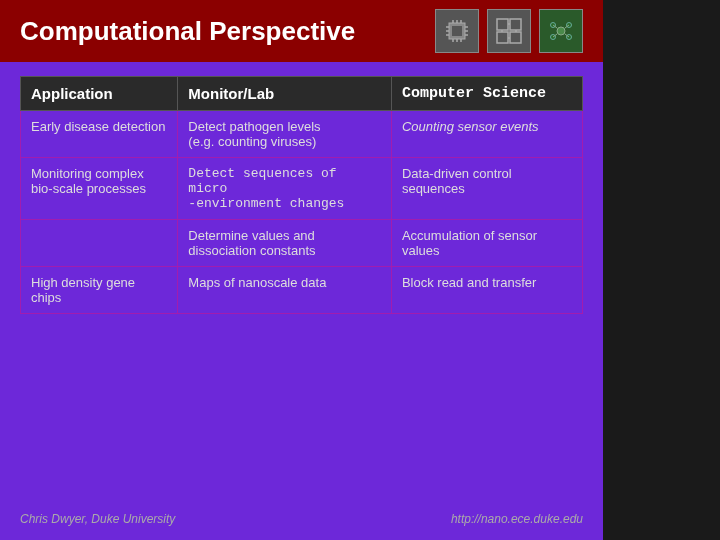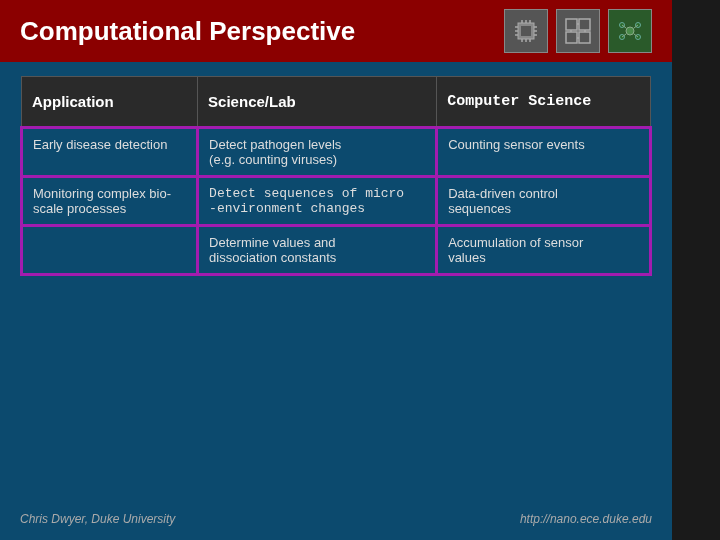--- a/index.html
+++ b/index.html
@@ -6,23 +6,23 @@
 
     body {
       width: 720px;
       height: 540px;
       background: #1a1a1a;
       font-family: Arial, sans-serif;
       overflow: hidden;
     }
 
     .slide {
-      width: 672px;
+      width: 603px;
       height: 540px;
-      background: #0c4a6e;
+      background: #6d28d9;
       position: relative;
     }
 
     .header {
       background: #8b0000;
       padding: 10px 20px;
       display: flex;
       align-items: center;
       justify-content: space-between;
       height: 62px;
@@ -63,32 +63,32 @@
     table {
       width: 100%;
       border-collapse: collapse;
       color: white;
     }
 
     thead th {
       font-size: 15px;
       font-weight: bold;
       color: white;
-      padding: 16px 10px;
+      padding: 8px 10px;
       text-align: left;
       border: 1px solid #555;
       background: #2a2a2a;
     }
 
     tbody td {
       font-size: 13px;
       color: #ddd;
       padding: 8px 10px;
       vertical-align: top;
-      border: 3px solid #a21caf;
+      border: 1px solid #a21caf;
     }
 
     .col-app { width: 28%; }
     .col-bio { width: 38%; }
     .col-cs  { width: 34%; font-family: Liberation Mono, monospace; }
 
     .footer {
       position: absolute;
       bottom: 14px;
       left: 20px;
@@ -152,45 +152,51 @@
         </svg>
       </div>
     </div>
   </div>
 
   <div class="table-container">
     <table>
       <thead>
         <tr>
           <th class="col-app">Application</th>
-          <th class="col-bio">Science/Lab</th>
+          <th class="col-bio">Monitor/Lab</th>
           <th class="col-cs">Computer Science</th>
         </tr>
       </thead>
       <tbody id="table-body">
       <tr>
             <td style="white-space: pre-line;">Early disease detection</td>
             <td style="white-space: pre-line;">Detect pathogen levels
 (e.g. counting viruses)</td>
-            <td style="white-space: pre-line;">Counting sensor events</td>
+            <td style="white-space: pre-line; font-style: italic;">Counting sensor events</td>
           </tr>
           <tr>
             <td style="white-space: pre-line; margin-left: 28px;">Monitoring complex bio-scale processes</td>
             <td style="white-space: pre-line; font-family: Liberation Mono, monospace;">Detect sequences of micro
 -environment changes</td>
             <td style="white-space: pre-line;">Data-driven control
 sequences</td>
           </tr>
           <tr>
             <td style="white-space: pre-line;"></td>
             <td style="white-space: pre-line;">Determine values and
 dissociation constants</td>
             <td style="white-space: pre-line;">Accumulation of sensor
 values</td>
           </tr>
+          <tr>
+            <td style="white-space: pre-line;">High density gene
+chips</td>
+            <td style="white-space: pre-line;">Maps of nanoscale data</td>
+            <td style="white-space: pre-line;">Block read and transfer</td>
+          </tr>
         </tbody>
     </table>
   </div>
 
   <div class="footer">
     <span>Chris Dwyer, Duke University</span>
     <span>http://nano.ece.duke.edu</span>
   </div>
 
 </div>

